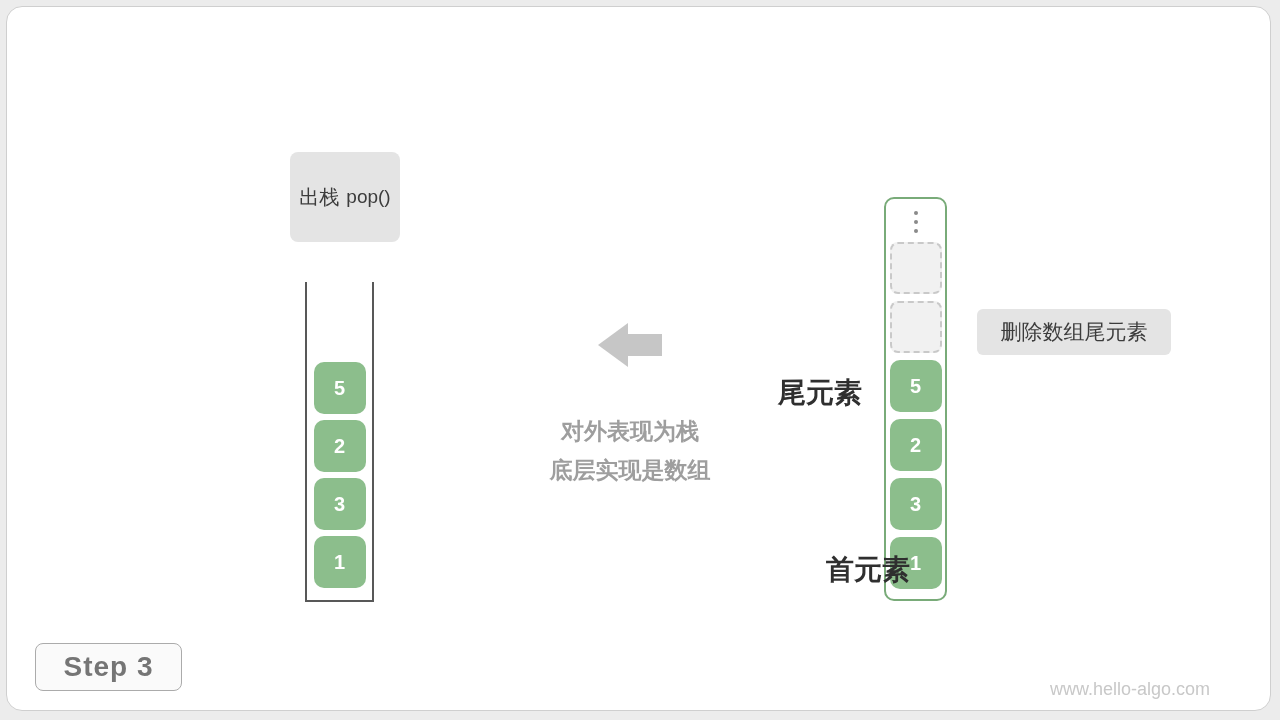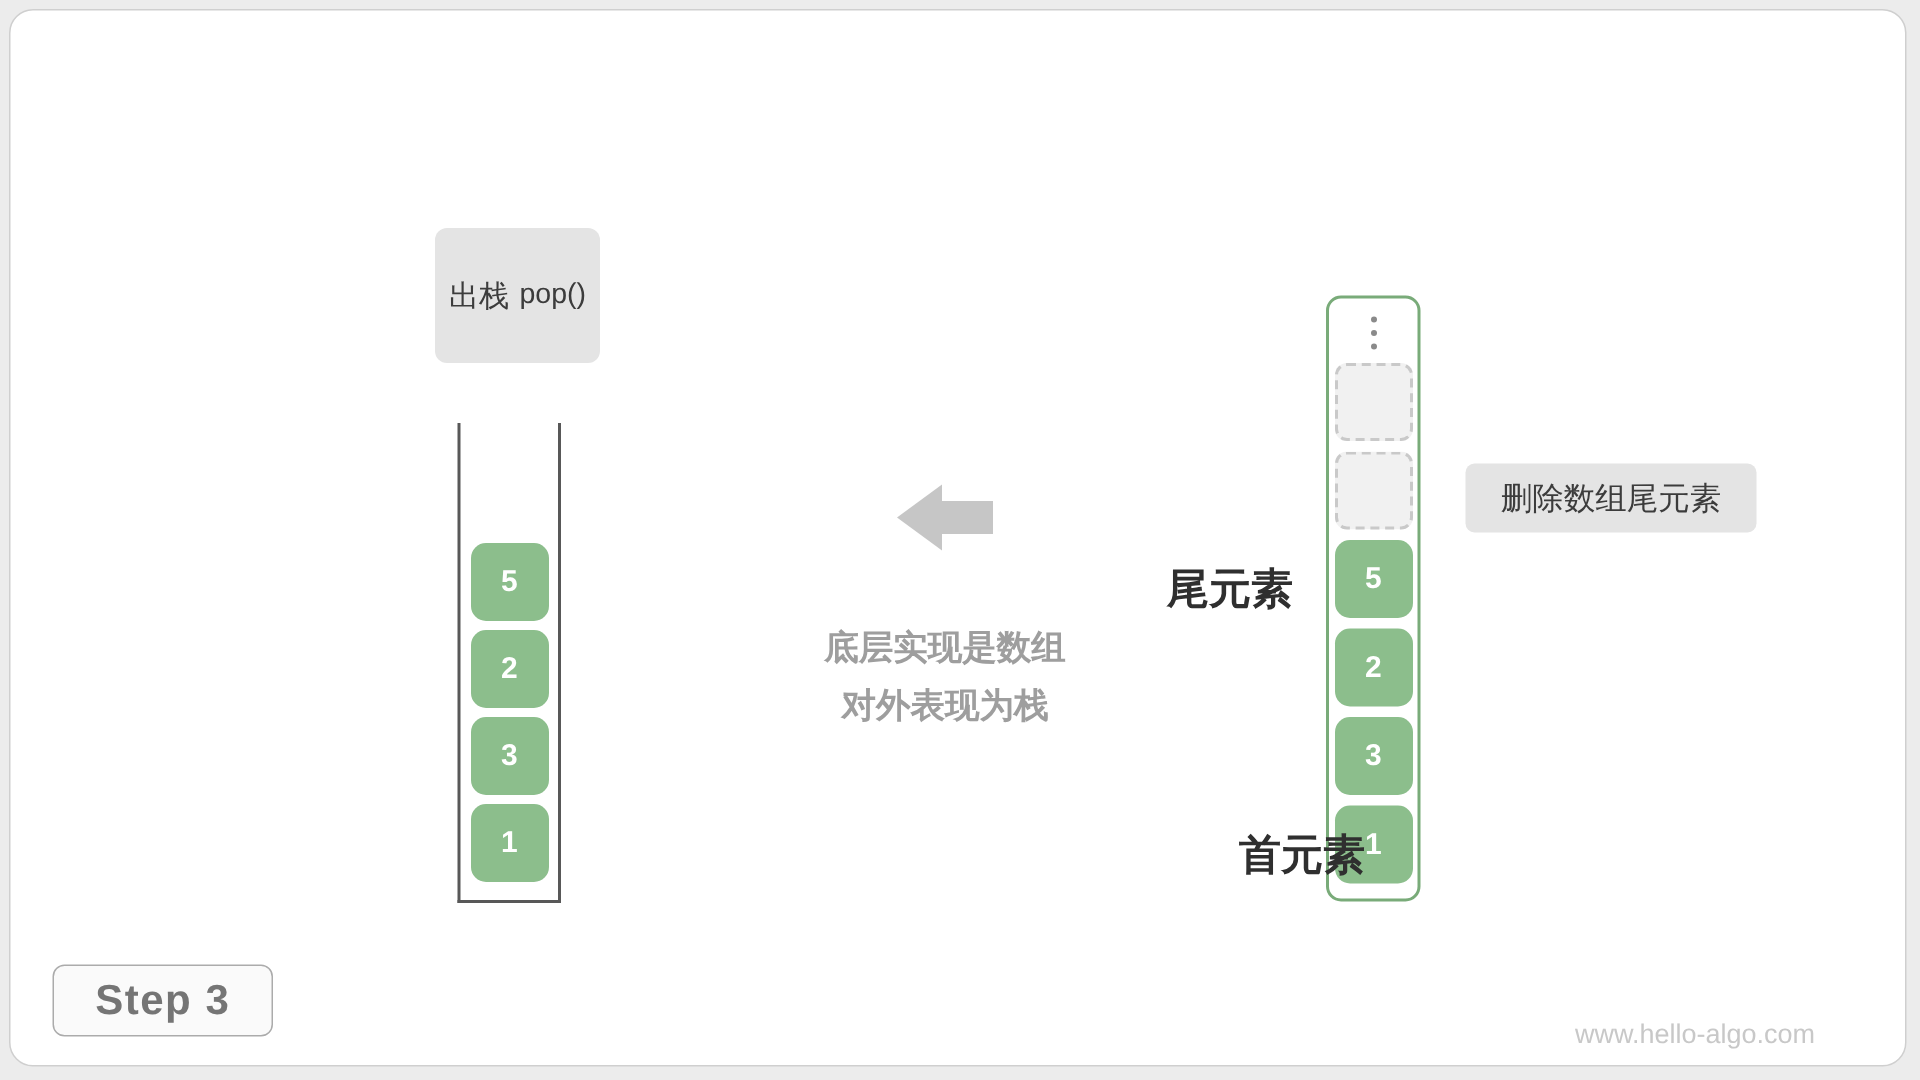--- a/index.html
+++ b/index.html
@@ -185,22 +185,22 @@
     <div class="cell">3</div>
     <div class="cell">1</div>
   </div>
 
   <div class="abs arrow">
     <div class="tri"></div>
     <div class="bar"></div>
   </div>
 
   <div class="abs caption">
+    <div>对外表现为栈</div>
     <div>底层实现是数组</div>
-    <div>对外表现为栈</div>
   </div>
 
   <div class="abs array-stack">
     <div class="ellipsis">
       <div class="dot"></div>
       <div class="dot"></div>
       <div class="dot"></div>
     </div>
     <div class="slot"></div>
     <div class="slot"></div>

